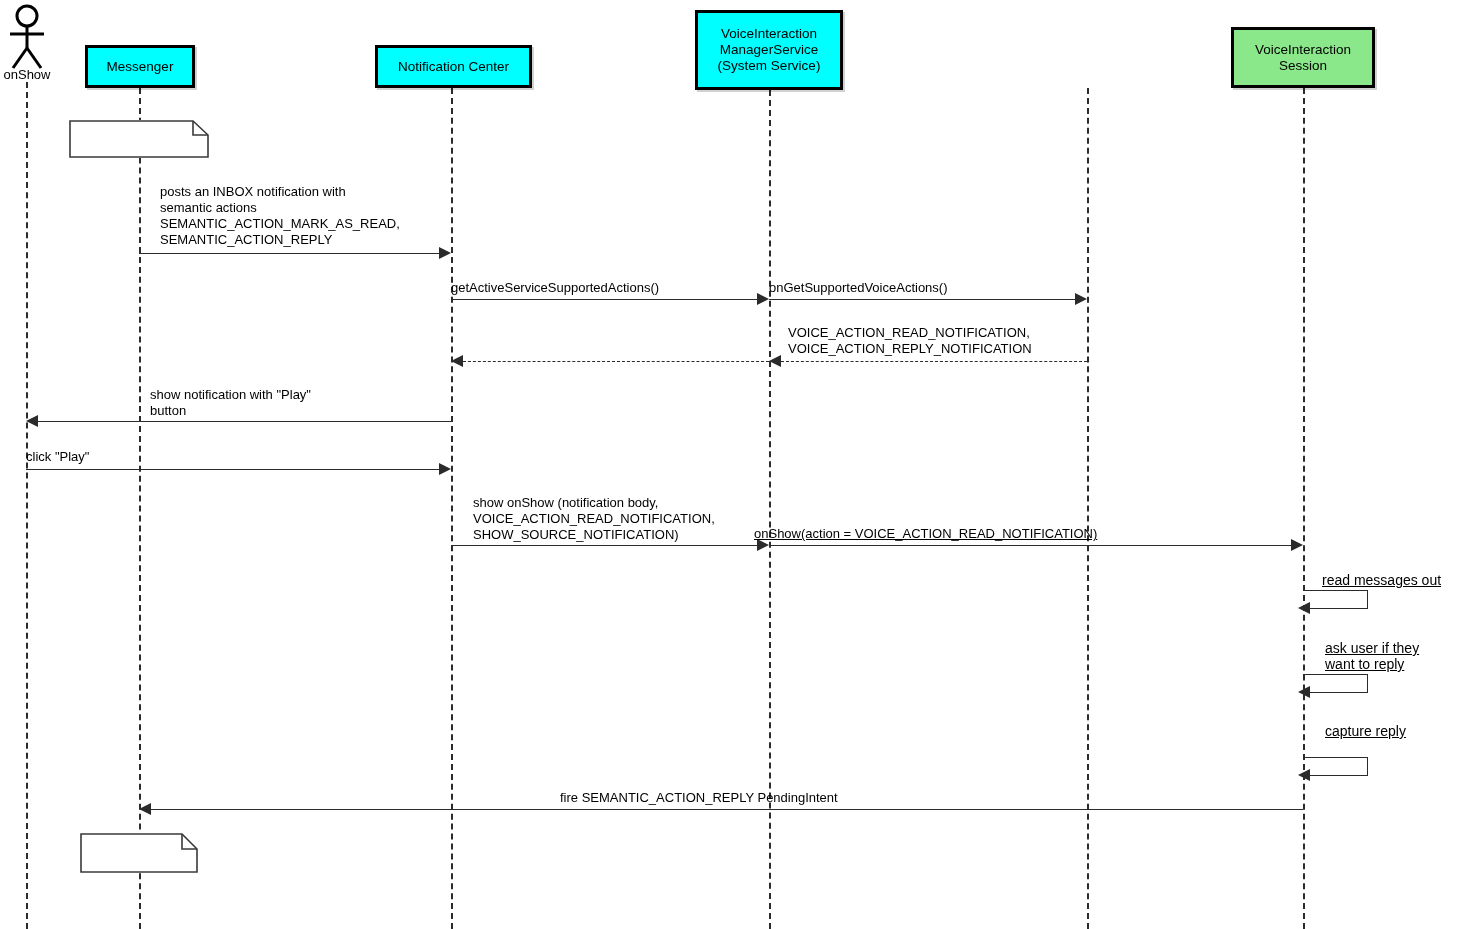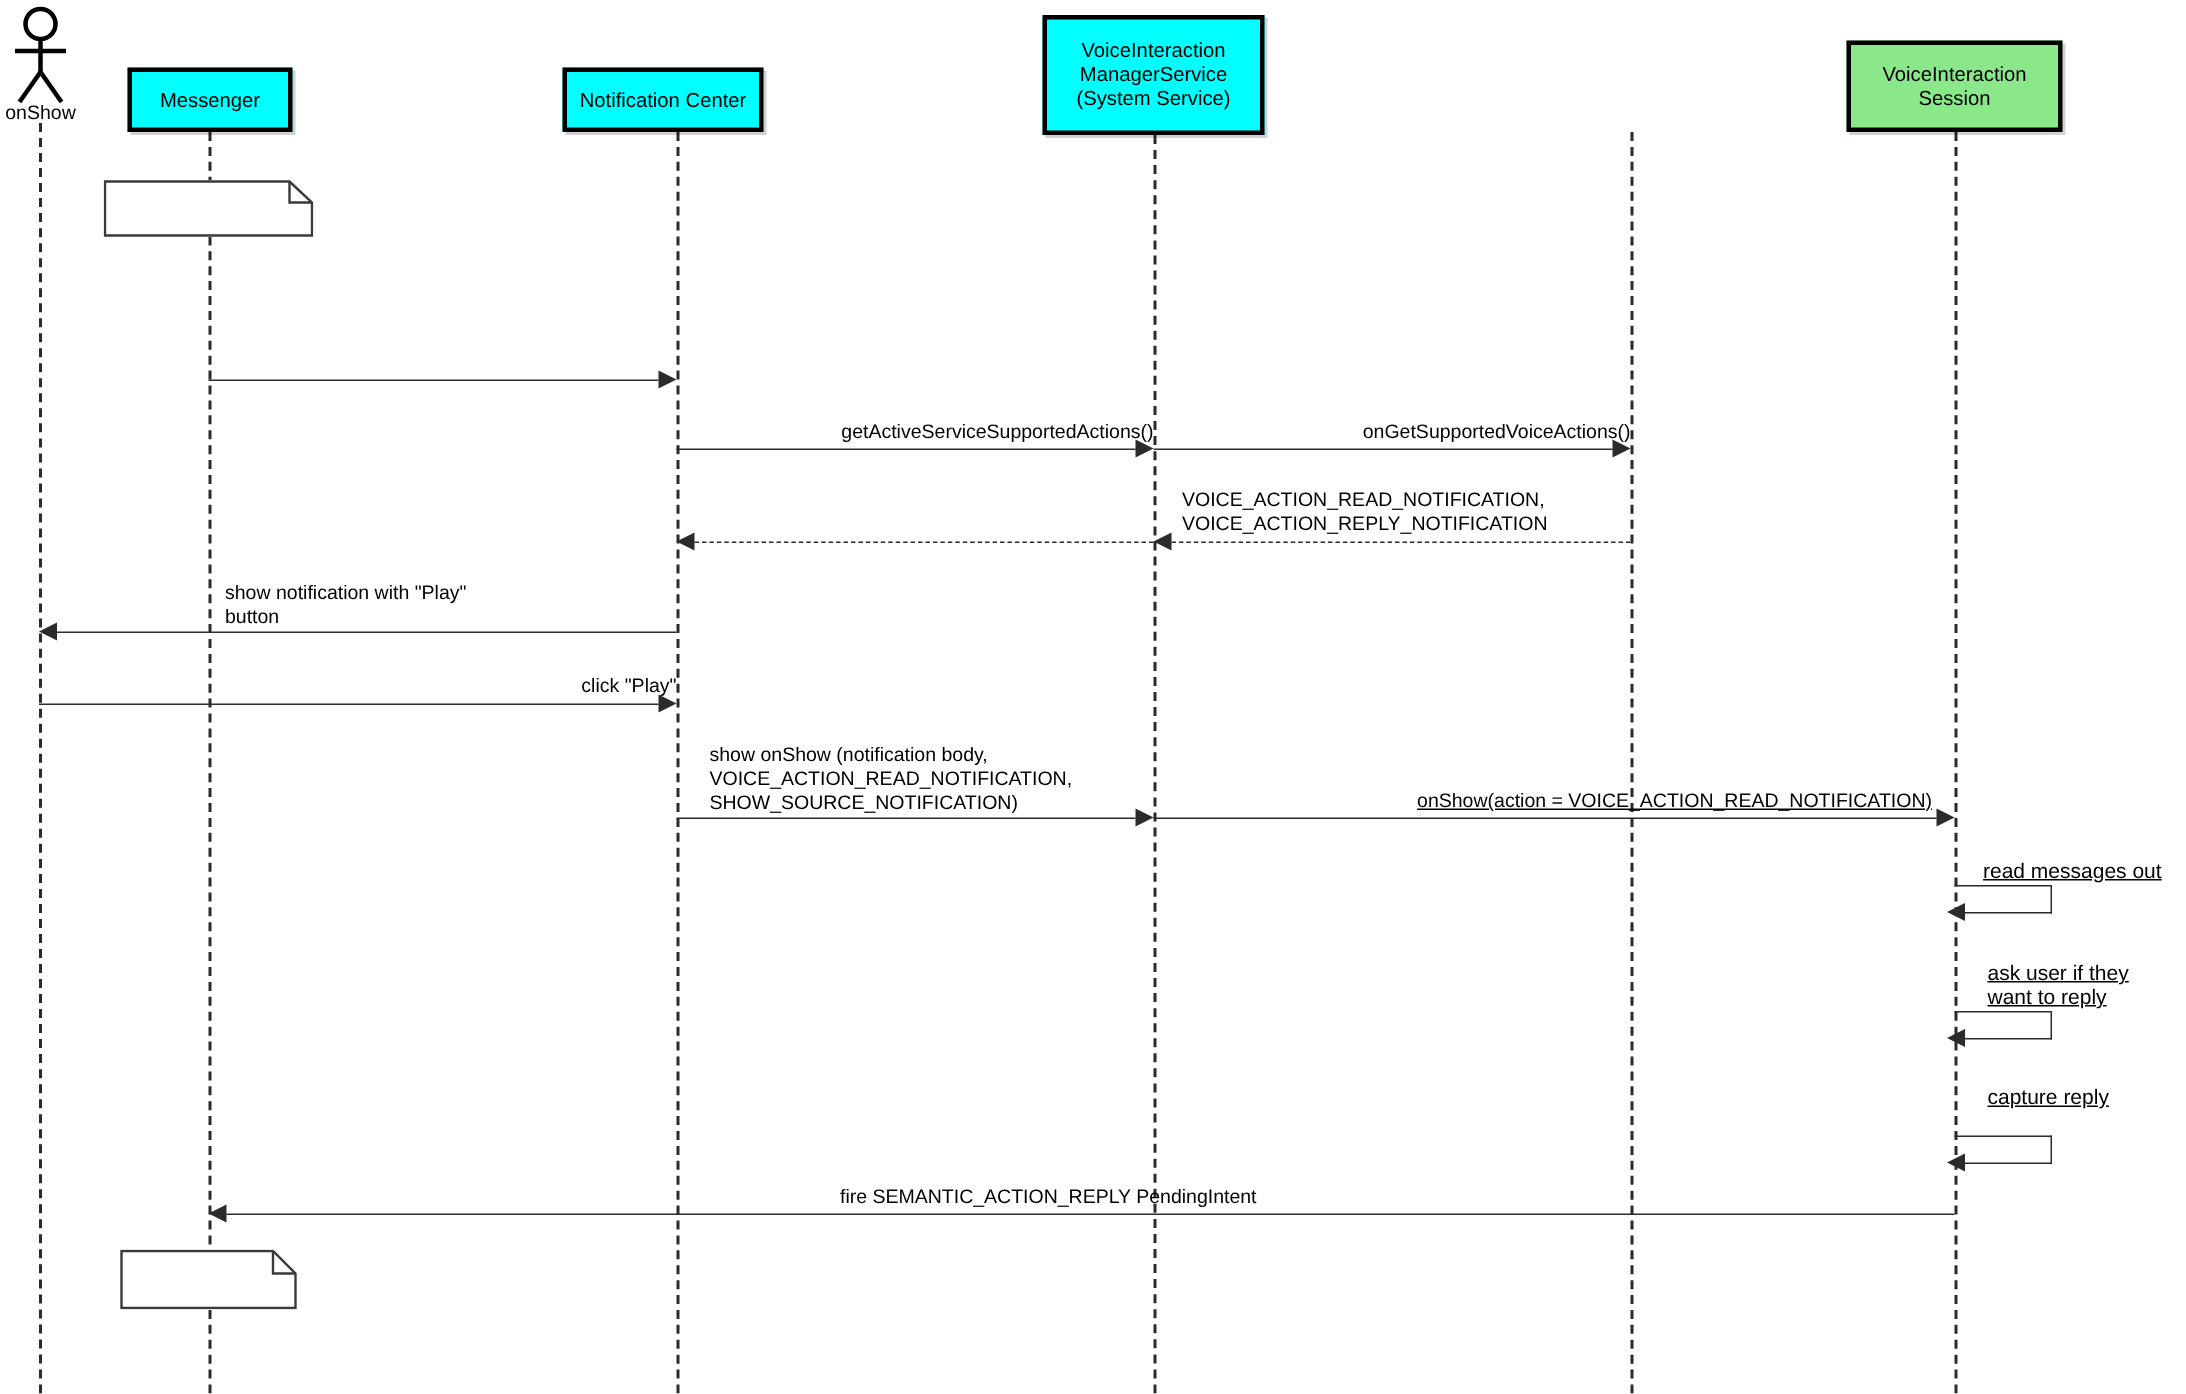--- a/index.html
+++ b/index.html
@@ -22,21 +22,21 @@
   .actor-label{position:absolute;font-size:13px;line-height:14px;text-align:center;}
 
   
   .msg-line{position:absolute;height:0;border-top:1.6px solid #2b2b2b;}
   .msg-line.dashed{border-top:1.8px dashed #2b2b2b;}
   .arrowhead{position:absolute;width:0;height:0;}
   .arrowhead.right{border-top:6px solid transparent;border-bottom:6px solid transparent;border-left:12px solid #2b2b2b;}
   .arrowhead.left{border-top:6px solid transparent;border-bottom:6px solid transparent;border-right:12px solid #2b2b2b;}
 
   .msg-label{position:absolute;font-size:13px;line-height:16px;white-space:pre;color:#000;}
-  .msg-label.center{text-align:right;}
+  .msg-label.center{text-align:left;}
 
   
   .selfcall{position:absolute;box-sizing:border-box;
             border-top:1.8px solid #2b2b2b;border-right:1.8px solid #2b2b2b;
             border-bottom:1.8px solid #2b2b2b;border-left:none;}
   .self-label{position:absolute;font-size:14px;line-height:16px;white-space:pre;text-decoration:underline;}
 
   
   .note{position:absolute;box-sizing:border-box;background:#ffffff;
         display:flex;align-items:center;}
@@ -63,21 +63,21 @@
       <line x1="23" y1="44" x2="9" y2="64" stroke="#000" stroke-width="3"></line>
       <line x1="23" y1="44" x2="37" y2="64" stroke="#000" stroke-width="3"></line>
     </svg>
   </div>
   <div class="actor-label" style="left:0px;top:68px;width:54px;">onShow</div>
 
   <div class="pbox cyan" style="left:85px;top:45px;width:110px;height:43px;">
     <span>Messenger</span>
   </div>
 
-  <div class="pbox cyan" style="left:375px;top:45px;width:134px;height:43px;">
+  <div class="pbox cyan" style="left:375px;top:45px;width:157px;height:43px;">
     <span>Notification Center</span>
   </div>
 
   <div class="pbox cyan" style="left:695px;top:10px;width:148px;height:80px;">
     <span style="white-space:pre-line;">VoiceInteraction
 ManagerService
 (System Service)</span>
   </div>
 
 
@@ -87,20 +87,24 @@
   </div>
 
   <div class="note" style="left:69px;top:120px;width:140px;height:38px;">
     <svg width="140" height="38" viewBox="0 0 140 38">
       <path d="M1 1 H124 L139 15 V37 H1 Z" fill="#ffffff" stroke="#3a3a3a" stroke-width="1.6"></path>
       <path d="M124 1 V15 H139" fill="none" stroke="#3a3a3a" stroke-width="1.6"></path>
     </svg>
     <span class="note-text">SMS received</span>
   </div>
 
+  <div class="msg-label" style="left:160px;top:184px;">posts an INBOX notification with
+semantic actions
+SEMANTIC_ACTION_MARK_AS_READ,
+SEMANTIC_ACTION_REPLY</div>
   <div class="msg-line" style="left:139px;top:253px;width:300px;"></div>
   <div class="arrowhead right" style="left:439px;top:247px;"></div>
 
   <div class="msg-label center" style="left:451px;top:280px;width:318px;">getActiveServiceSupportedActions()</div>
   <div class="msg-line" style="left:451px;top:299px;width:306px;"></div>
   <div class="arrowhead right" style="left:757px;top:293px;"></div>
 
   <div class="msg-label center" style="left:769px;top:280px;width:318px;">onGetSupportedVoiceActions()</div>
   <div class="msg-line" style="left:769px;top:299px;width:306px;"></div>
   <div class="arrowhead right" style="left:1075px;top:293px;"></div>

